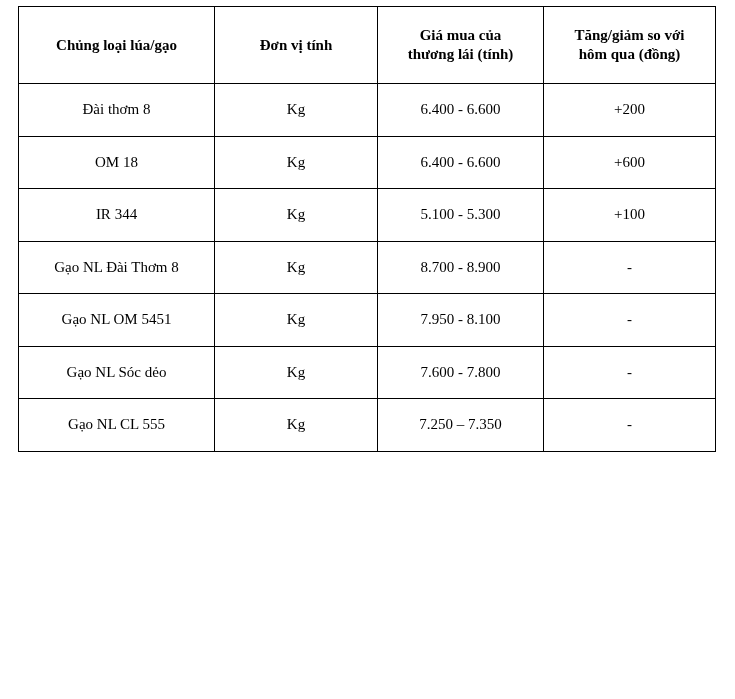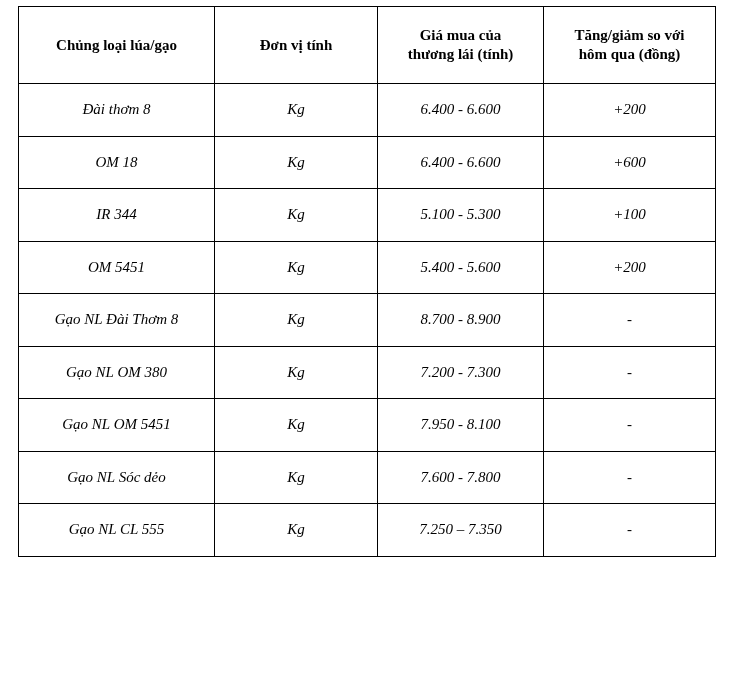--- a/index.html
+++ b/index.html
@@ -36,21 +36,20 @@
     line-height: 1.25;
   }
   table.price-table thead th {
     font-weight: bold;
     height: 76px;
     font-size: 15px;
   }
   table.price-table tbody td {
     height: 51.5px;
     font-weight: normal;
-    font-style: italic;
   }
   col.c1 { width: 196px; }
   col.c2 { width: 163px; }
   col.c3 { width: 166px; }
   col.c4 { width: 172px; }
   .hdr-line { display: block; }
 </style>
 </head>
 <body>
 
@@ -93,35 +92,23 @@
         <td>6.400 - 6.600</td>
         <td>+600</td>
       </tr>
       <tr>
         <td>IR 344</td>
         <td>Kg</td>
         <td>5.100 - 5.300</td>
         <td>+100</td>
       </tr>
       <tr>
-        <td>OM 5451</td>
-        <td>Kg</td>
-        <td>5.400 - 5.600</td>
-        <td>+200</td>
-      </tr>
-      <tr>
         <td>Gạo NL Đài Thơm 8</td>
         <td>Kg</td>
         <td>8.700 - 8.900</td>
-        <td>-</td>
-      </tr>
-      <tr>
-        <td>Gạo NL OM 380</td>
-        <td>Kg</td>
-        <td>7.200 - 7.300</td>
         <td>-</td>
       </tr>
       <tr>
         <td>Gạo NL OM 5451</td>
         <td>Kg</td>
         <td>7.950 - 8.100</td>
         <td>-</td>
       </tr>
       <tr>
         <td>Gạo NL Sóc dẻo</td>

